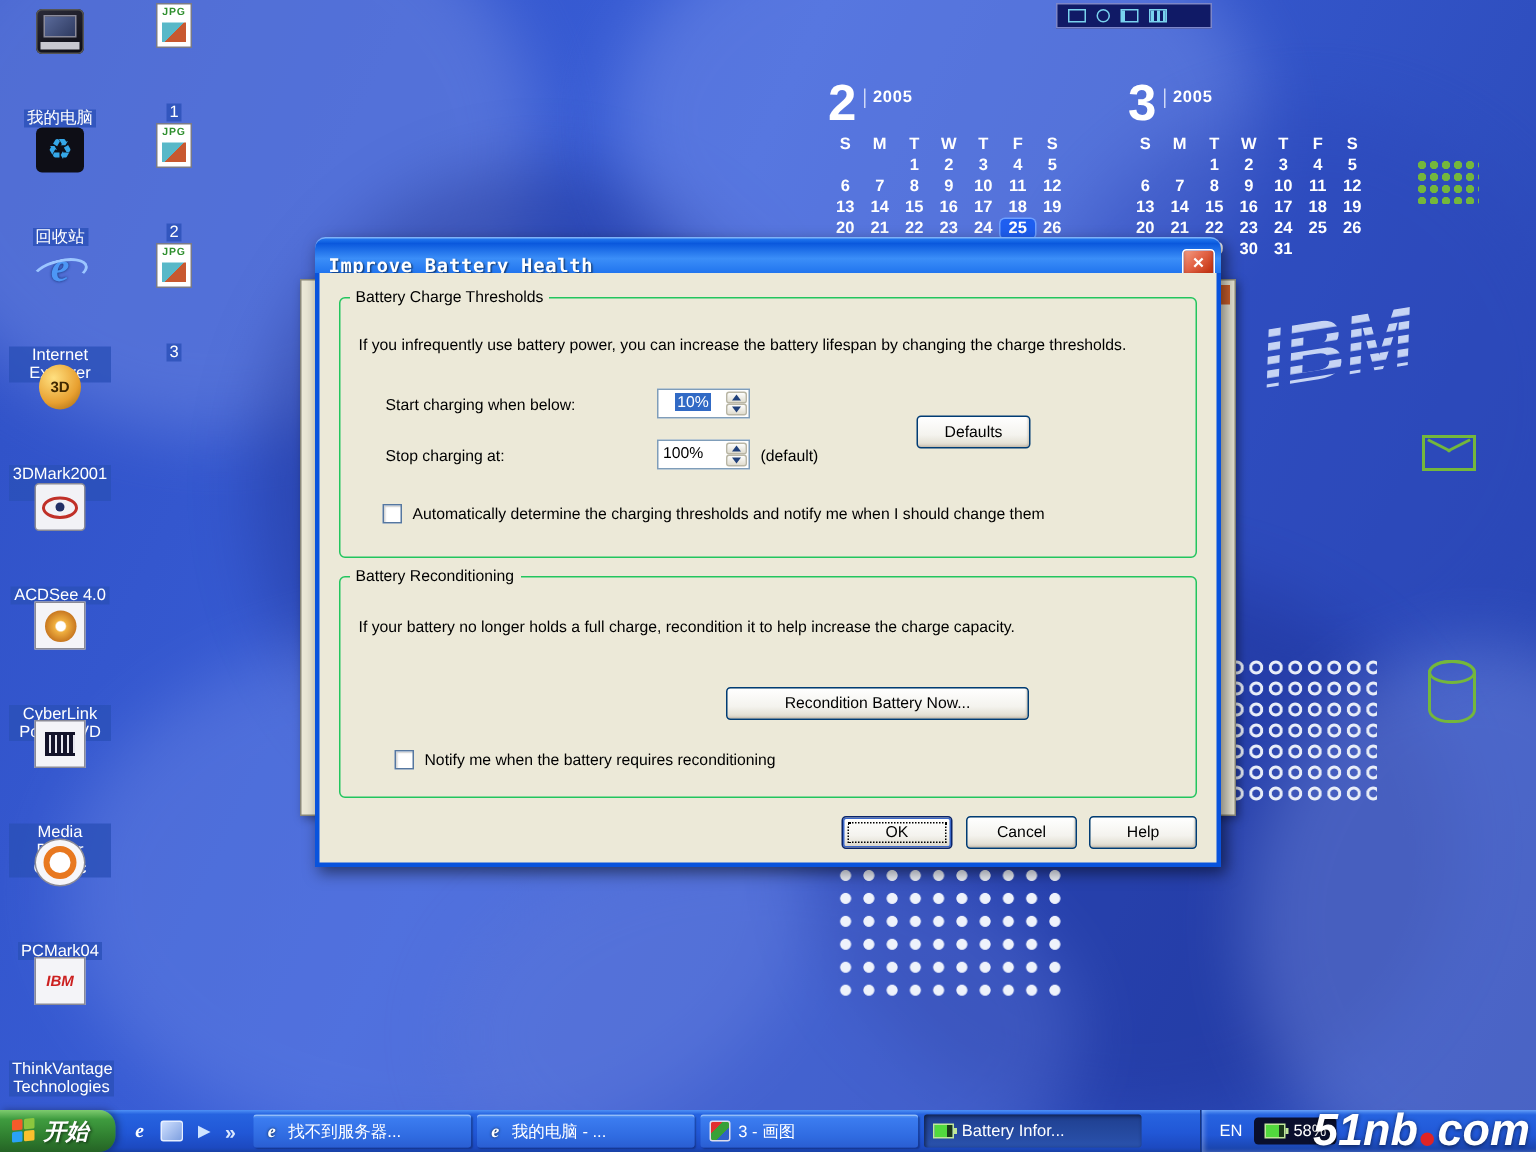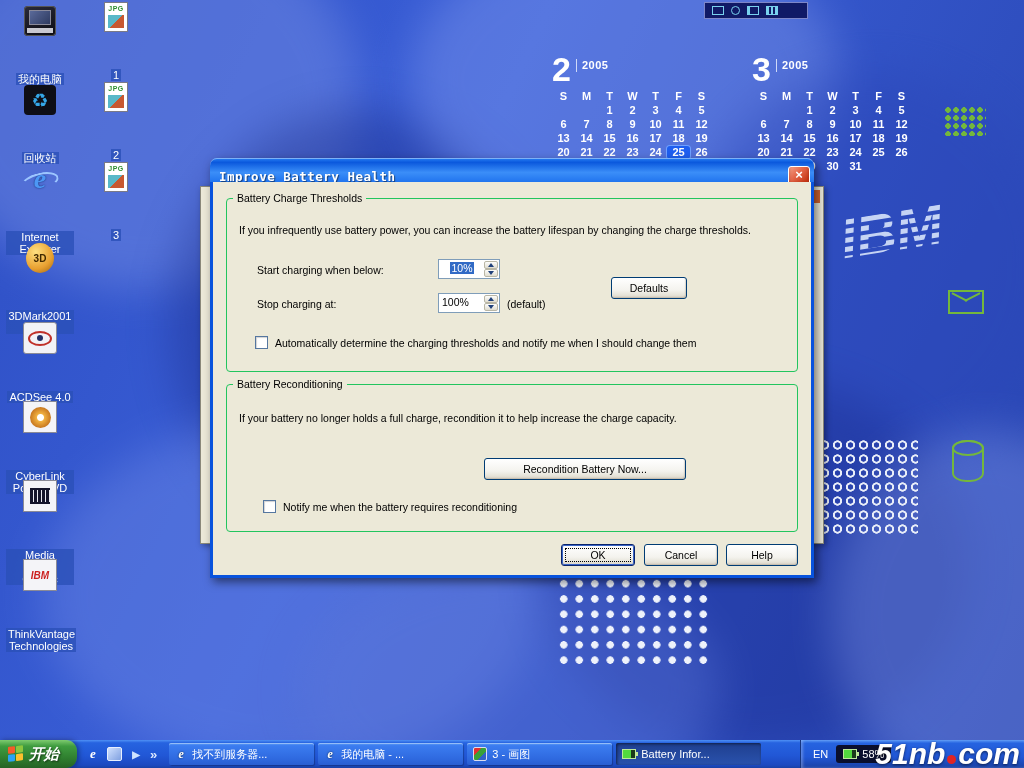--- a/index.html
+++ b/index.html
@@ -373,20 +373,21 @@
         </div><br><div class="ilabel">回收站</div></div>
       <div class="dicon"><div class="ig ig-internet-explorer">
           <span class="glyph">e</span>
         </div><br><div class="ilabel">Internet Explorer</div></div>
       <div class="dicon"><div class="ig ig-3dmark2001">
           <span class="glyph">3D</span>
         </div><br><div class="ilabel">3DMark2001 SE</div></div>
       <div class="dicon"><div class="ig ig-acdsee"></div><br><div class="ilabel">ACDSee 4.0</div></div>
       <div class="dicon"><div class="ig ig-powerdvd"></div><br><div class="ilabel">CyberLink PowerDVD</div></div>
       <div class="dicon"><div class="ig ig-media-player-classic"></div><br><div class="ilabel">Media Player Classic</div></div>
+      <div class="dicon"><div class="ig ig-pcmark04"></div><br><div class="ilabel">PCMark04</div></div>
       <div class="dicon"><div class="ig ig-thinkvantage">
           <span class="glyph">IBM</span>
         </div><br><div class="ilabel">ThinkVantage Technologies</div></div>
     </div>
   <div class="icol" id="icol2">
       <div class="dicon"><div class="ig ig-jpg">
           <span class="badge">JPG</span>
           <div class="thumb"></div>
         </div><br><div class="ilabel">1</div></div>
       <div class="dicon"><div class="ig ig-jpg">

